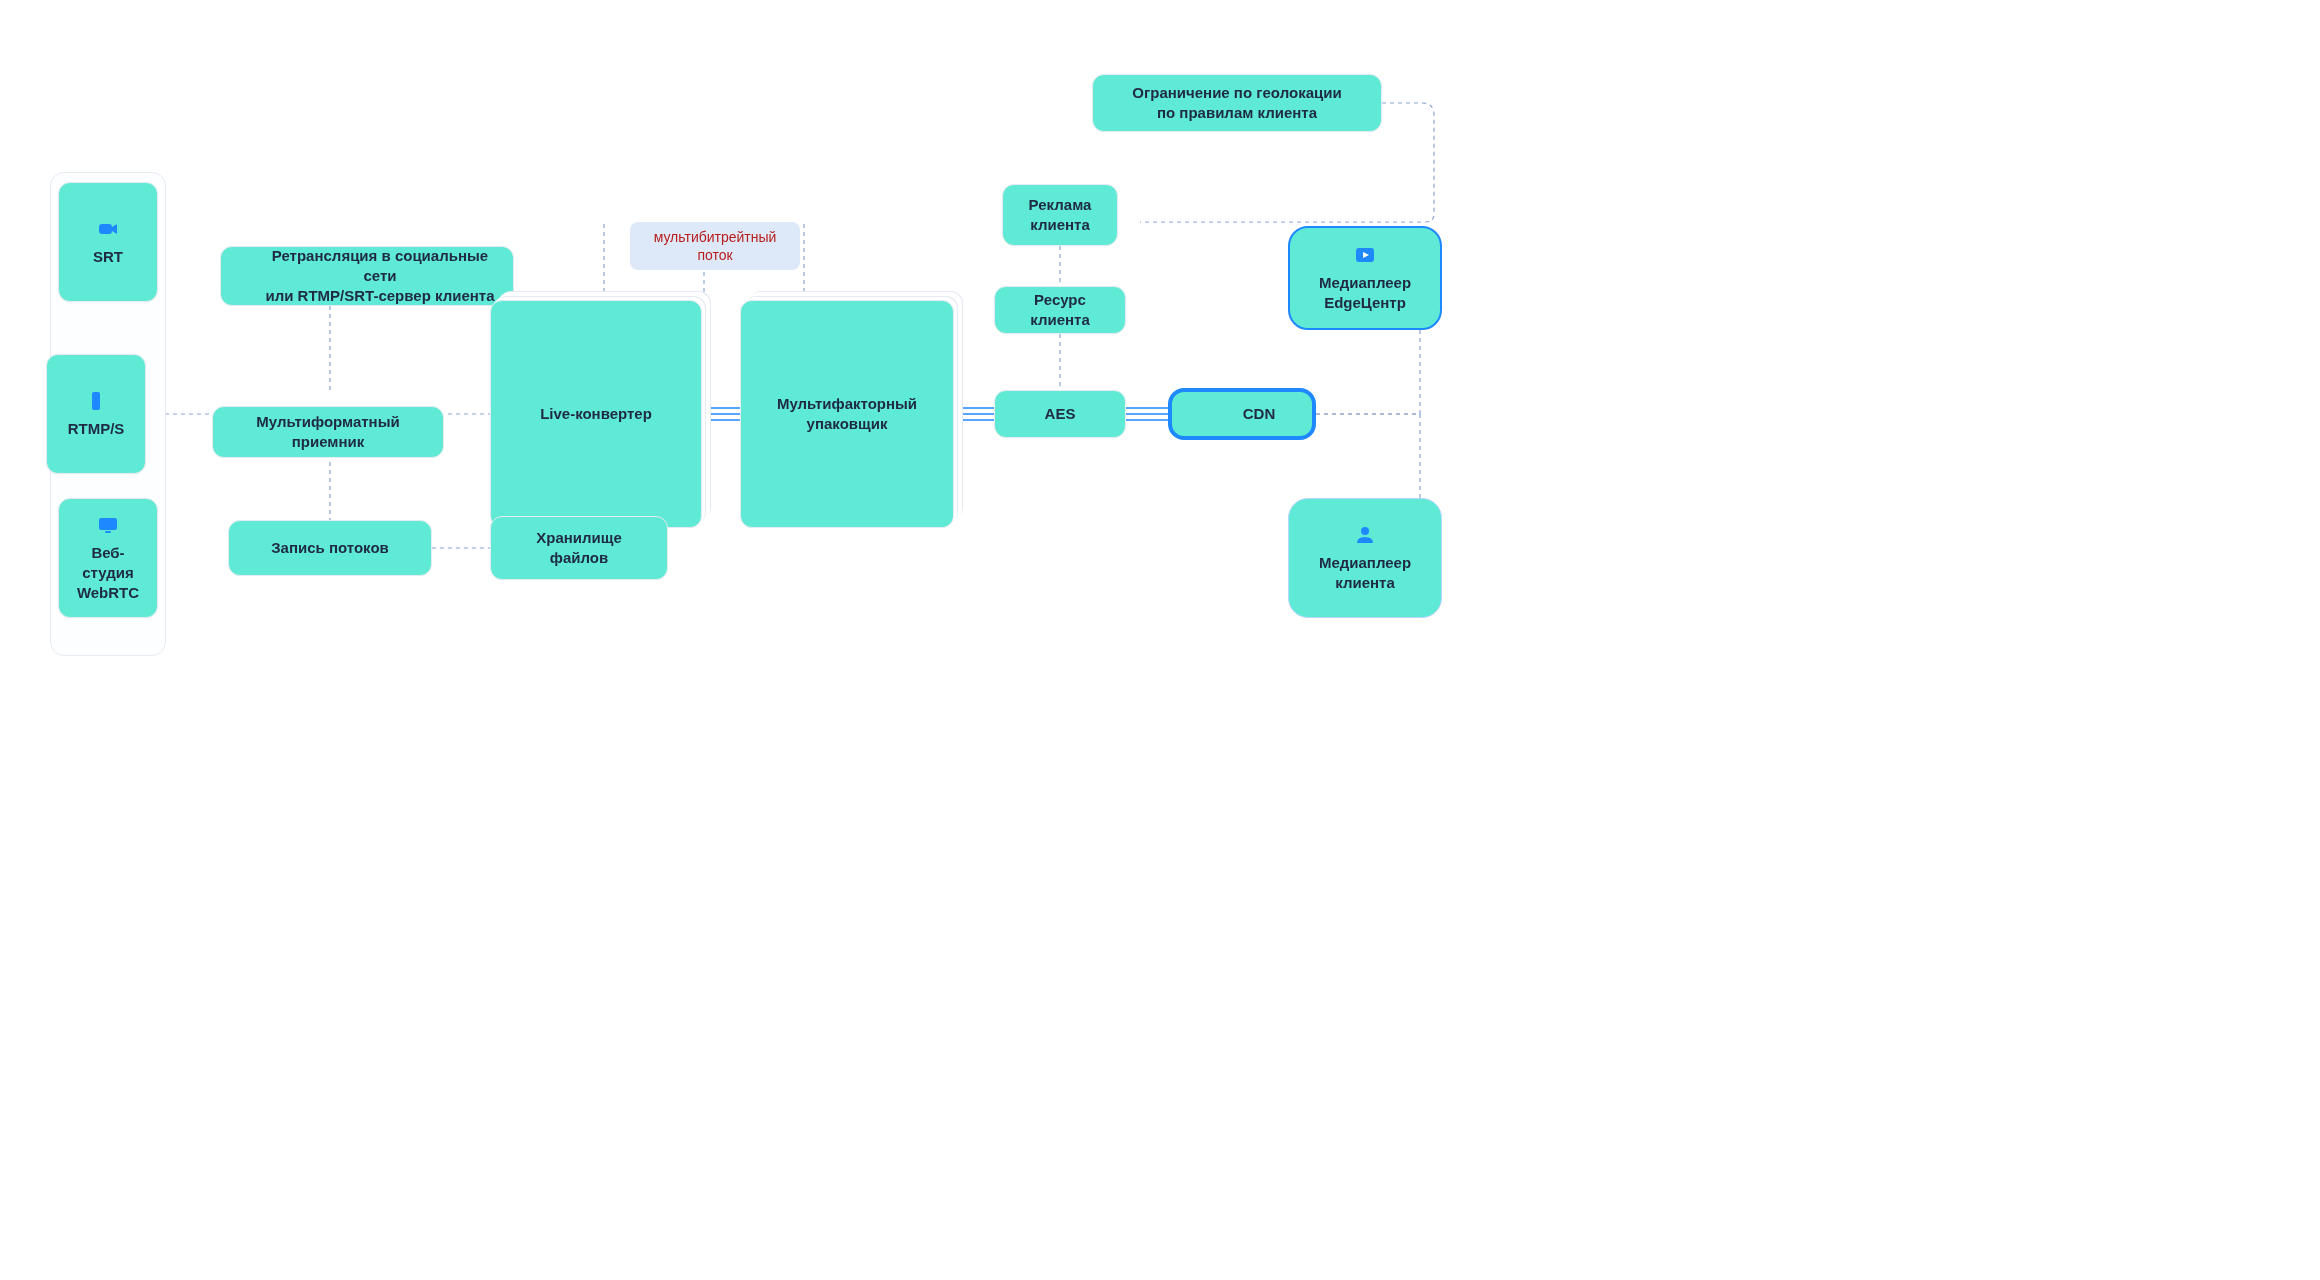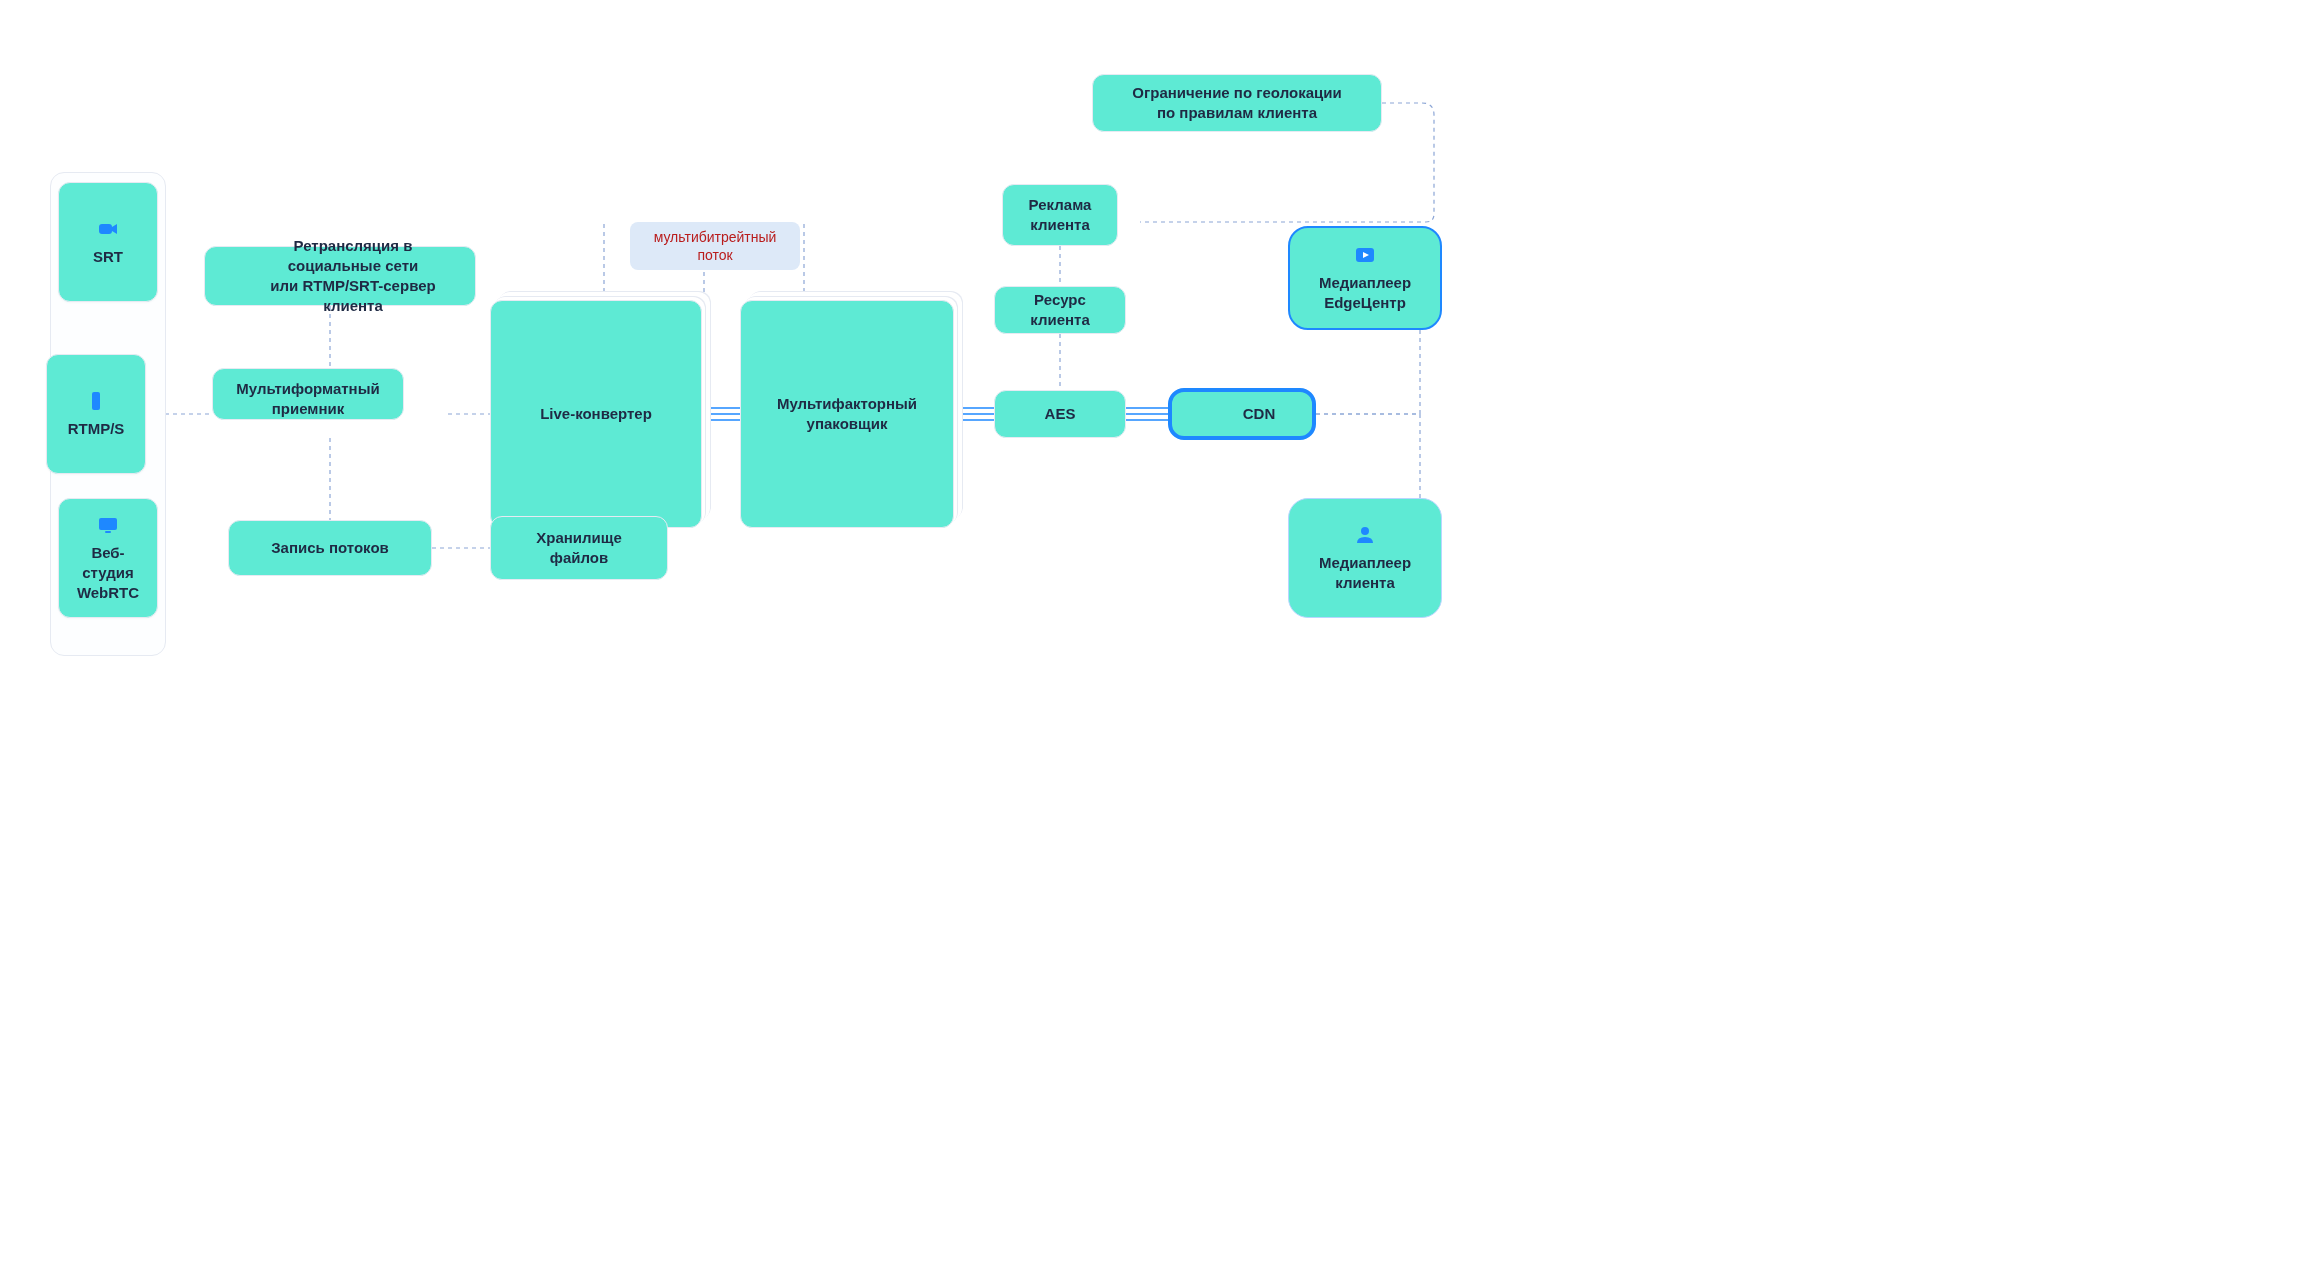--- a/index.html
+++ b/index.html
@@ -164,26 +164,26 @@
     <div class="inner">
       <svg class="icon" viewBox="0 0 24 24">
         <rect x="3" y="5" width="18" height="12" rx="2" fill="#1E88FF"></rect>
         <rect x="9" y="18" width="6" height="2" rx="1" fill="#1E88FF"></rect>
       </svg>
       <span style="white-space:pre-line;">Веб-студия
 WebRTC</span>
     </div>
   </div>
 
-  <div class="node" style="left:204px; top:246px; width:272px; height:60px;padding-left:40px;">
+  <div class="node" style="left:220px; top:246px; width:294px; height:60px;padding-left:40px;">
     <span style="white-space:pre-line;">Ретрансляция в социальные сети
 или RTMP/SRT-сервер клиента</span>
   </div>
 
-  <div class="node" style="left:212px; top:368px; width:192px; height:52px;align-items:flex-end;">
+  <div class="node" style="left:212px; top:406px; width:232px; height:52px;">
     <span style="white-space:pre-line;">Мультиформатный
 приемник</span>
   </div>
 
   <div class="node" style="left:228px; top:520px; width:204px; height:56px;">
     <span>Запись потоков</span>
   </div>
 
   <div class="node big" style="left:490px; top:300px; width:212px; height:228px;">
     <span>Live-конвертер</span>

